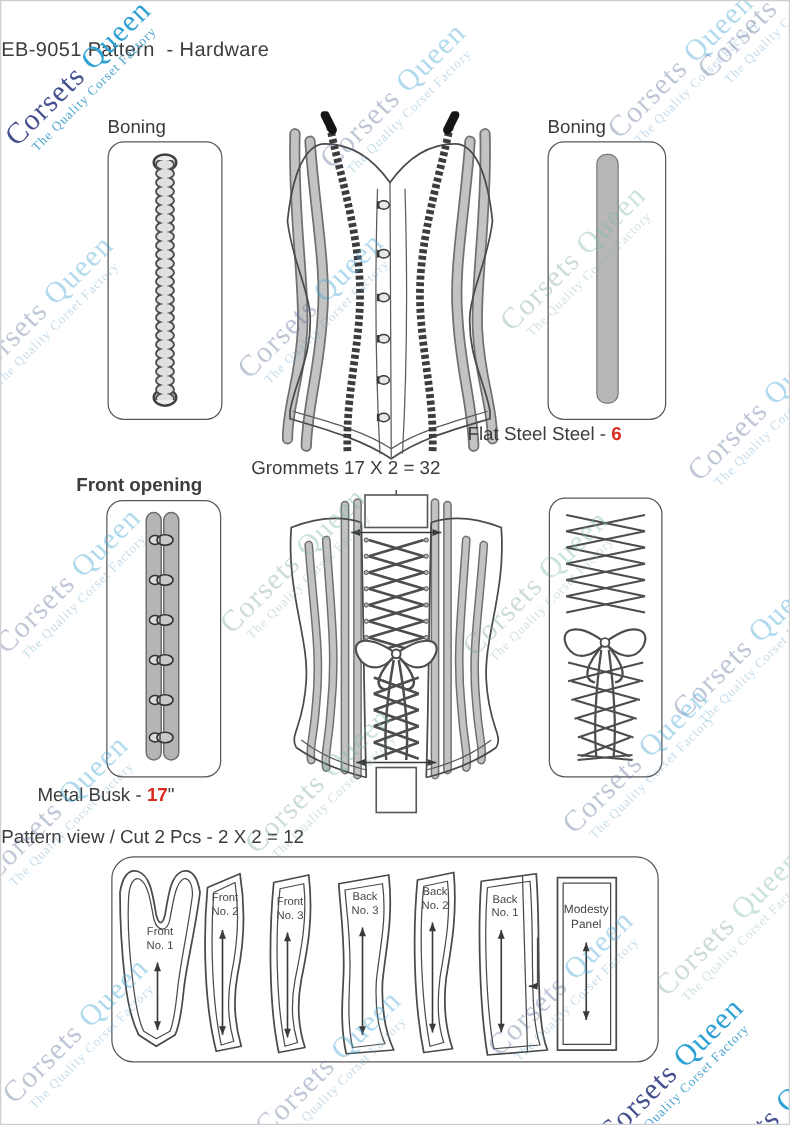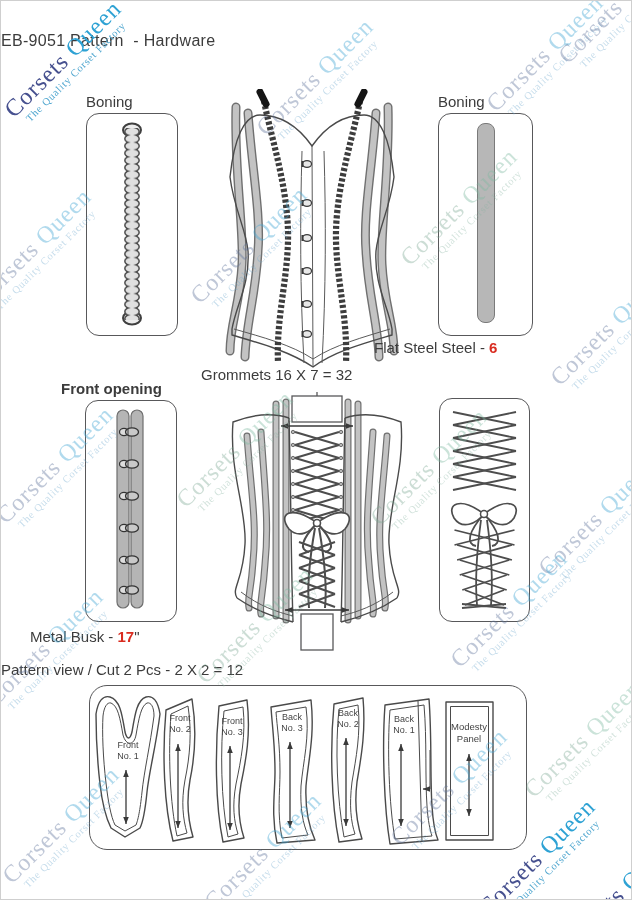--- a/index.html
+++ b/index.html
@@ -91,21 +91,21 @@
       <use href="#bloop" x="107" y="114"></use>
       <use href="#bloop" x="107" y="149"></use>
     <use href="#bloop" x="107" y="182"></use>
       <use href="#bloop" x="107" y="215"></use>
       <use href="#bloop" x="107" y="245"></use>
     <path class="chain" d="M64,12 C70,44 87,95 88,142 C89,186 76,226 78,274"></path>
     <path class="chain" d="M160,12 C154,44 137,95 136,142 C135,186 148,226 146,274"></path>
     <path d="M60,3 L66,15" stroke="#151515" stroke-width="7" stroke-linecap="round"></path>
     <path d="M164,3 L158,15" stroke="#151515" stroke-width="7" stroke-linecap="round"></path>
   </svg>
-  <div class="abs ctr cap" style="left:200px;width:224px;top:365px">Grommets 16 X 7 = 32</div>
+  <div class="abs ctr cap" style="left:200px;width:224px;top:365px">Grommets 17 X 2 = 32</div>
 
   <div class="abs ctr hdr" style="left:437px;width:93px;top:92px">Boning</div>
   <div class="abs box" style="left:437px;top:112px;width:93px;height:221px">
     <div class="flatbone"></div>
   </div>
   <div class="abs ctr cap" style="left:373px;width:220px;top:338px">
     <span>Flat Steel Steel - </span><span class="red">6</span><span></span>
   </div>
 
   <div class="abs ctr hdr b" style="left:60px;width:136px;top:379px">Front opening</div>

